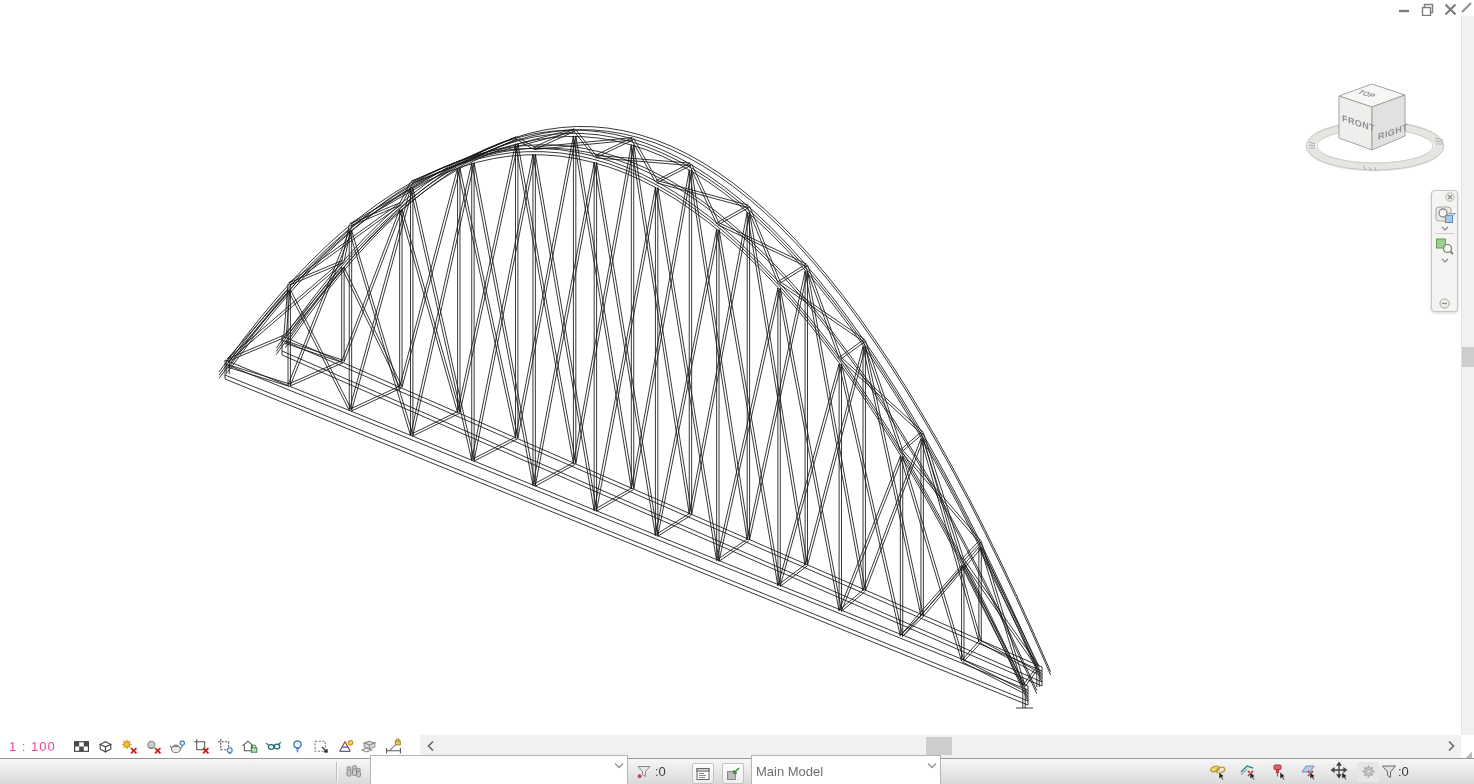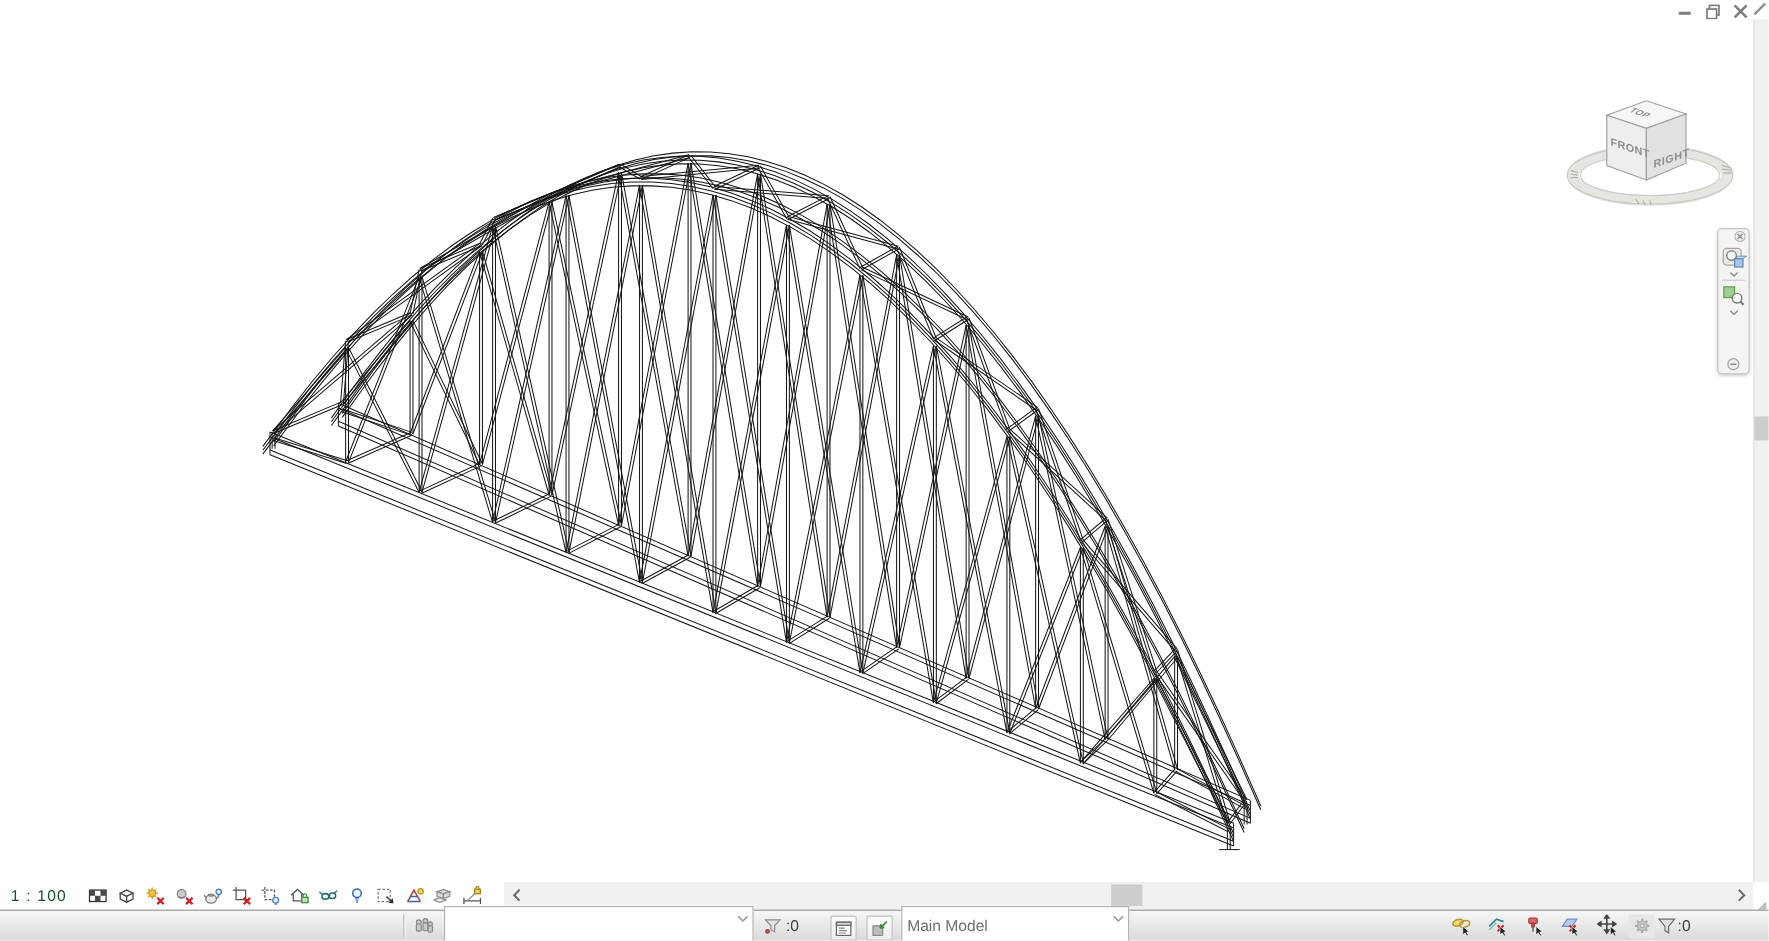--- a/index.html
+++ b/index.html
@@ -20,21 +20,21 @@
   
   #navbar{position:absolute;left:1431px;top:190px;width:27px;height:122px;background:#f5f4f2;
           border:1px solid #c7c5c2;border-radius:4px;box-shadow:0 1px 3px rgba(0,0,0,.18);
           display:flex;flex-direction:column;align-items:center;box-sizing:border-box;}
   #navbar .nb-close{align-self:flex-end;margin:1px 2px 0 0;}
   #navbar .nb-div{width:19px;height:1px;background:#cfcdca;margin:2px 0;}
   #navbar .nb-sp{flex:1;}
   
   #bottombar{position:absolute;left:0;top:735px;width:1474px;height:23px;background:#fff;}
   #vcb{position:absolute;left:0;top:0;height:23px;display:flex;align-items:center;padding-left:9px;}
-  #vcb .scale{font-size:13px;color:#14532d;width:62px;letter-spacing:1px;}
+  #vcb .scale{font-size:13px;color:#ec4899;width:62px;letter-spacing:1px;}
   .vcb-btn{width:20px;height:20px;display:flex;align-items:center;justify-content:center;margin-right:4px;}
   #hscroll{position:absolute;left:420px;right:13px;top:0;height:23px;background:#f1f1f0;}
   #hscroll .harrow{position:absolute;top:3px;width:14px;height:16px;display:flex;align-items:center;justify-content:center;}
   #hscroll .left{left:3px;} #hscroll .right{right:3px;}
   #hthumb{position:absolute;left:506px;top:2px;width:26px;height:18px;background:#cdcdcd;}
   #corner-grip{position:absolute;right:2px;top:17px;width:8px;height:6px;
      background:linear-gradient(135deg,transparent 50%,#bdbdbd 50%);}
   
   #vscroll{position:absolute;right:0;top:16px;width:13px;height:719px;background:#f1f1f0;border-left:1px solid #e2e2e0;box-sizing:border-box;}
   #vthumb{position:absolute;left:0;right:0;top:331px;height:20px;background:#cdcdcd;}

